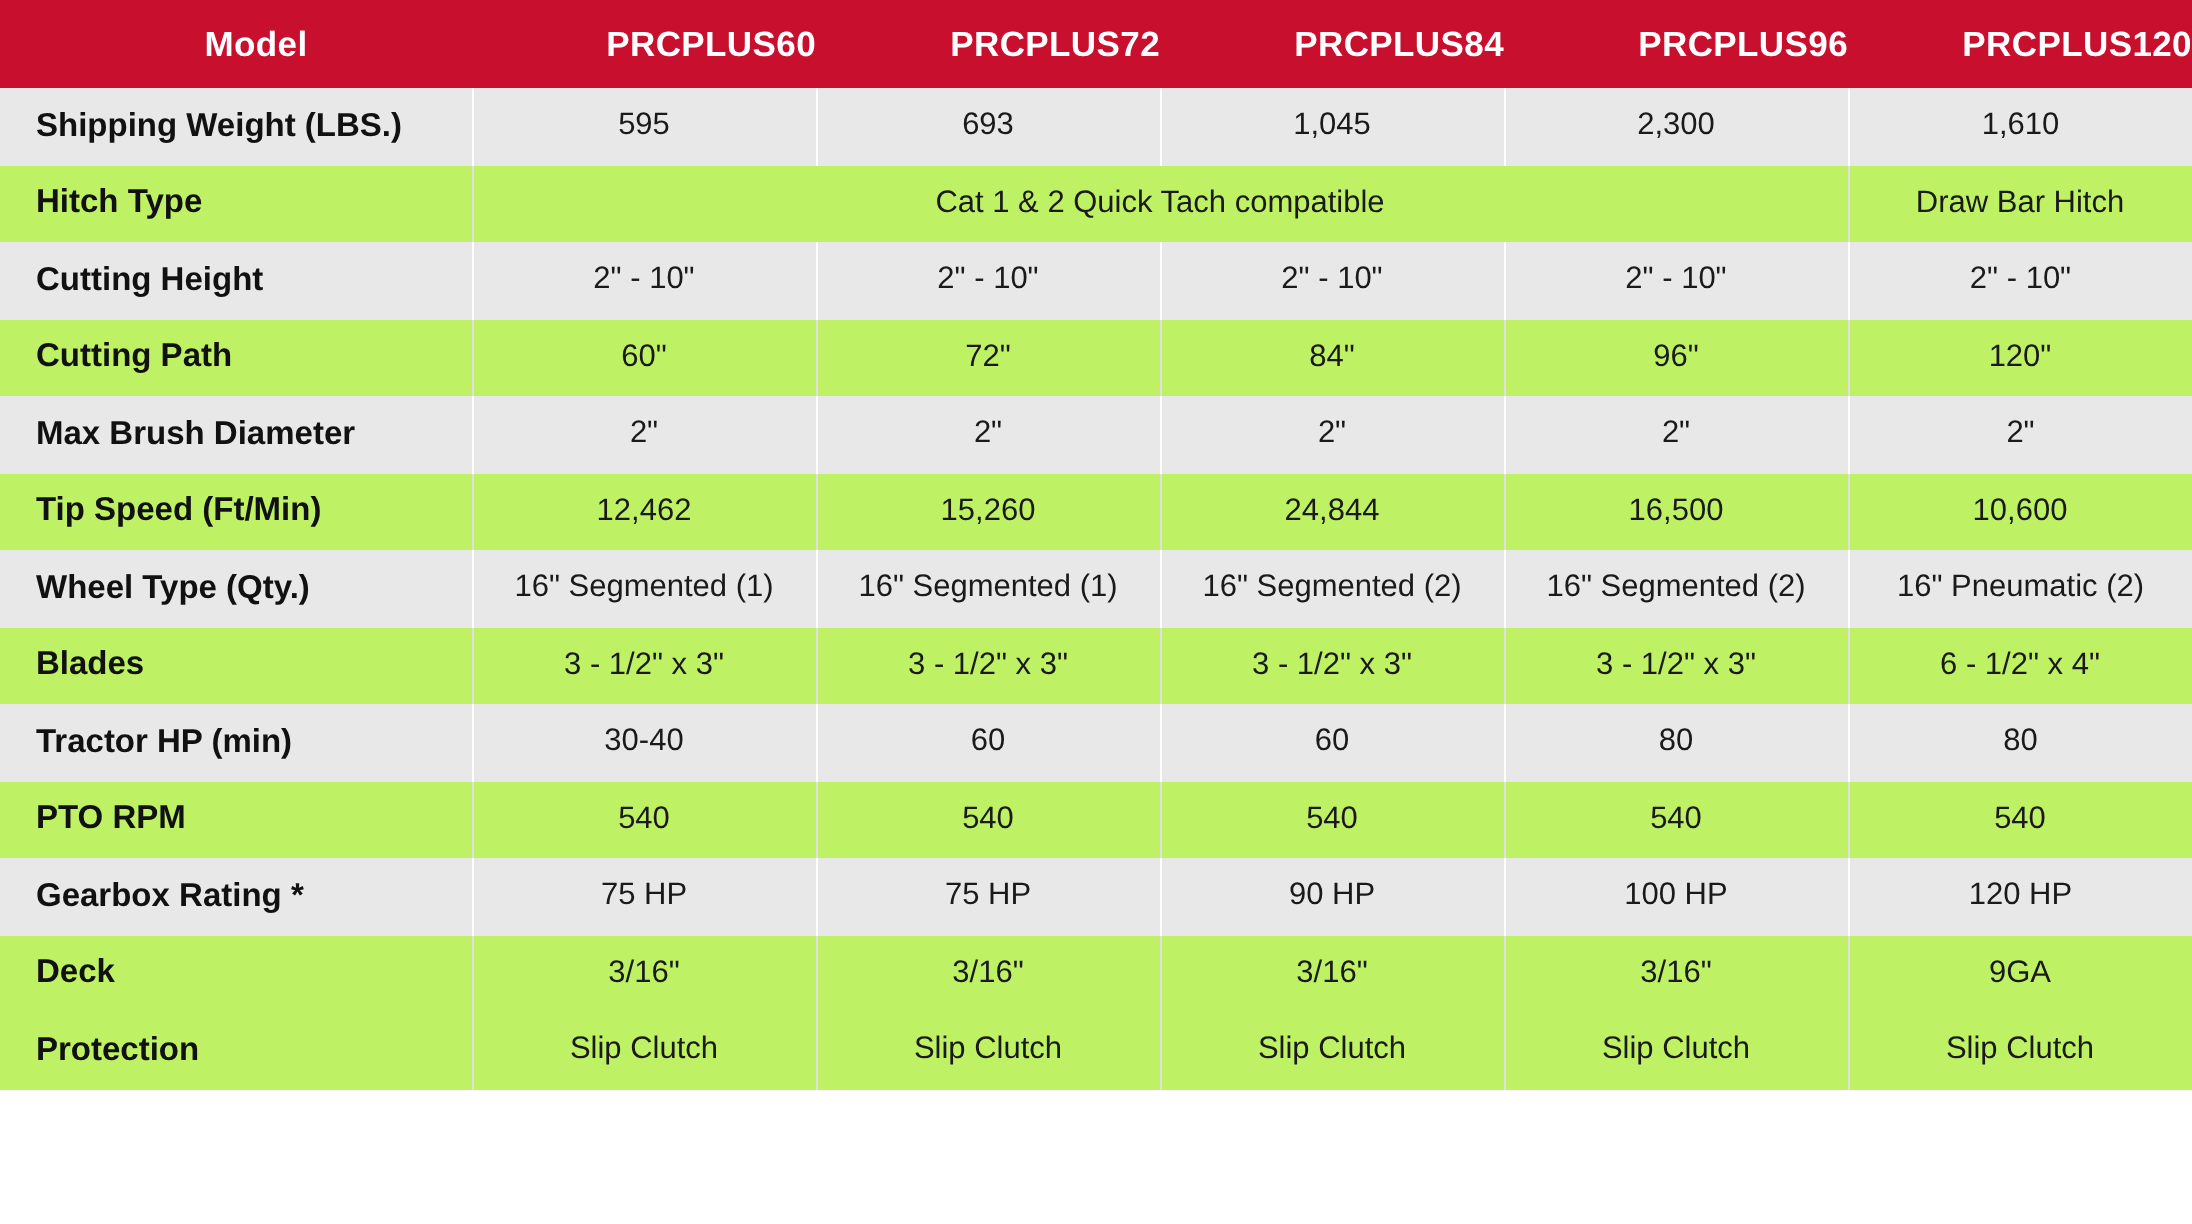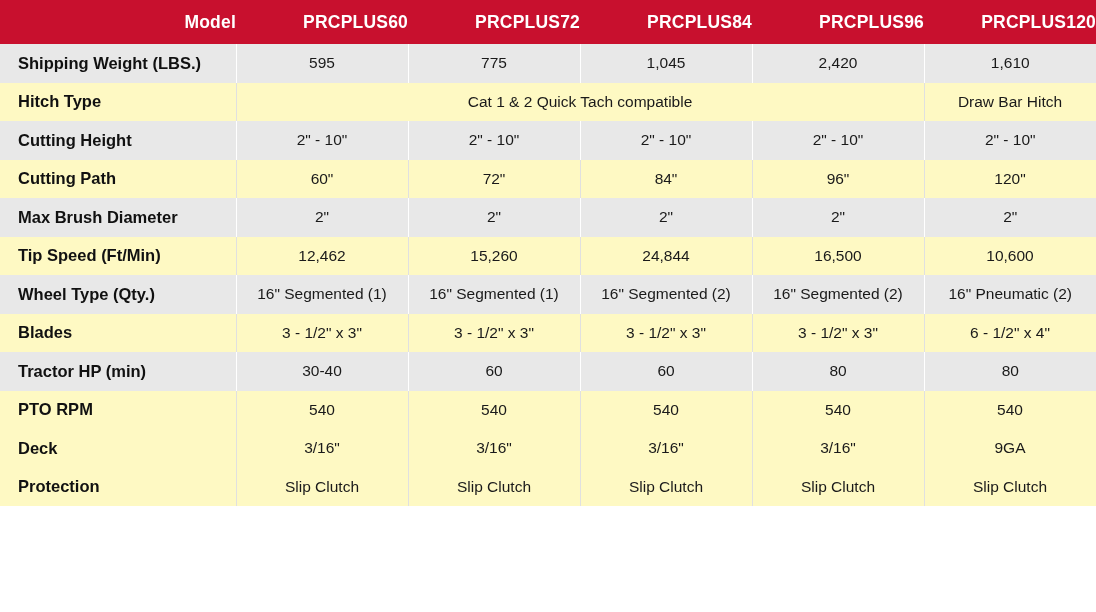--- a/index.html
+++ b/index.html
@@ -27,26 +27,26 @@
     font-size: 17.5px;
     font-weight: bold;
     height: 44px;
     line-height: 44px;
     padding: 0;
     text-align: right;
     vertical-align: middle;
     letter-spacing: 0.2px;
   }
   thead th.label-head {
-    text-align: right;
+    text-align: center;
     padding-left: 20px;
   }
 
   tbody tr.odd td { background: #e8e8e8; }
-  tbody tr.even td { background: #fef9c3; }
+  tbody tr.even td { background: #bef264; }
 
   tbody td {
     height: 38.5px;
     padding: 0;
     font-size: 15.5px;
     color: #1a1a1a;
     text-align: center;
     vertical-align: middle;
     border-right: 1px solid #ffffff;
   }
@@ -85,23 +85,23 @@
       <th>PRCPLUS84</th>
       <th>PRCPLUS96</th>
       <th>PRCPLUS120</th>
     </tr>
   </thead>
   <tbody>
 
     <tr class="odd">
       <td class="label-cell">Shipping Weight (LBS.)</td>
       <td>595</td>
-      <td>775</td>
+      <td>693</td>
       <td>1,045</td>
-      <td>2,420</td>
+      <td>2,300</td>
       <td>1,610</td>
     </tr>
 
     <tr class="even">
       <td class="label-cell">Hitch Type</td>
       <td class="span-cell" colspan="4">Cat 1 &amp; 2 Quick Tach compatible</td>
       <td>Draw Bar Hitch</td>
     </tr>
 
     <tr class="odd">
@@ -169,20 +169,28 @@
 
     <tr class="even">
       <td class="label-cell">PTO RPM</td>
       <td>540</td>
       <td>540</td>
       <td>540</td>
       <td>540</td>
       <td>540</td>
     </tr>
 
+    <tr class="odd">
+      <td class="label-cell">Gearbox Rating *</td>
+      <td>75 HP</td>
+      <td>75 HP</td>
+      <td>90 HP</td>
+      <td>100 HP</td>
+      <td>120 HP</td>
+    </tr>
 
     <tr class="even">
       <td class="label-cell">Deck</td>
       <td>3/16"</td>
       <td>3/16"</td>
       <td>3/16"</td>
       <td>3/16"</td>
       <td>9GA</td>
     </tr>
 

